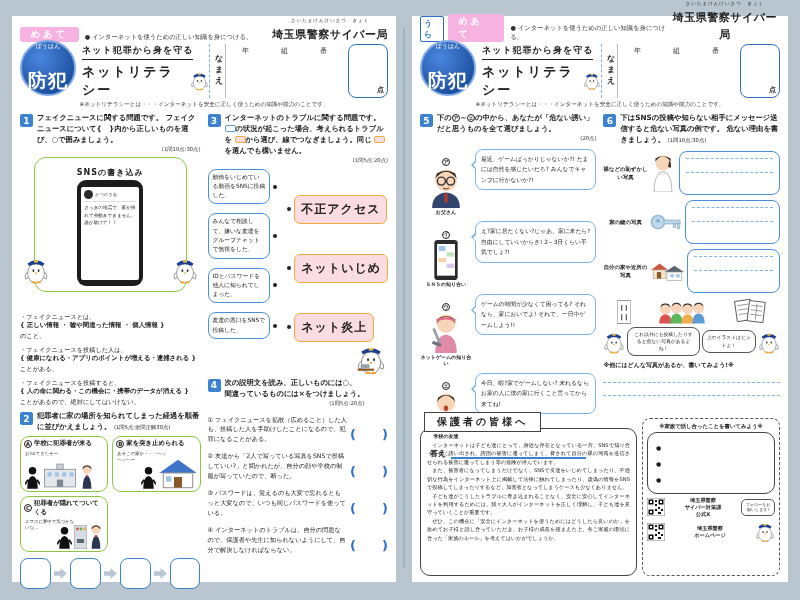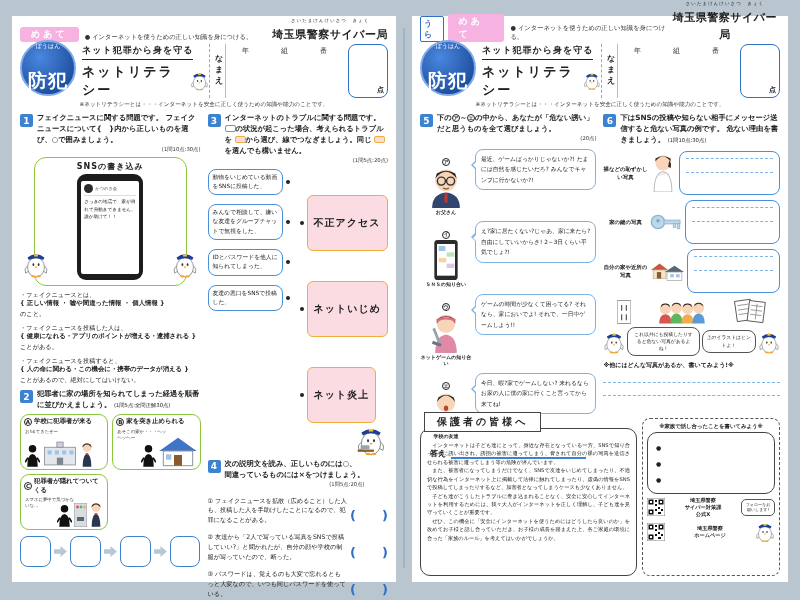--- a/index.html
+++ b/index.html
@@ -46,21 +46,21 @@
   .cols { display:flex; gap:7px; }
   .col { flex:1; min-width:0; }
   .sec-h { display:flex; }
   .sec-num { width:13px; height:13px; min-width:13px; background:#3b82d0; color:#fff; font-size:9px; font-weight:bold; display:flex; align-items:center; justify-content:center; border-radius:2px; margin-top:1px;}
   .sec-txt { font-size:7.3px; font-weight:bold; line-height:1.5; margin-left:4px;}
   .pts { font-size:5.3px; font-weight:normal; text-align:right; display:block; color:#333;}
   .inline-box { display:inline-block; width:11px; height:7px; border:1px solid #5b9bd5; border-radius:2px; vertical-align:middle; background:#fff;}
   .inline-box.pink { background:#fbdce2; border-color:#f0ad3e;}
 
   
-  .snsbox { border:1.6px solid #8cc63f; border-radius:12px; margin:3px 14px 4px; padding:3px 4px 5px; position:relative; text-align:center;}
+  .snsbox { border:1.6px solid #8cc63f; border-radius:12px; margin:3px 14px 20px; padding:9px 4px 5px; position:relative; text-align:center;}
   .snsbox .stitle { font-size:8px; font-weight:bold; letter-spacing:1px;}
   .phone { width:66px; height:106px; background:#1c1c1e; border-radius:9px; margin:2px auto 0; padding:7px 4px 6px; }
   .phone .scr { background:#fff; width:100%; height:100%; border-radius:2px; padding:3px 3px; text-align:left;}
   .phone .urow { display:flex; align-items:center; gap:2px; border-bottom:0.5px solid #ddd; padding-bottom:2px;}
   .phone .uav { width:9px; height:9px; border-radius:50%; background:#2b2b2b; position:relative;}
   .phone .uname { font-size:4.3px; color:#444;}
   .phone .post { font-size:4.6px; line-height:1.7; margin-top:2px; color:#222;}
   .bird-l { position:absolute; left:-12px; bottom:6px;}
   .bird-r { position:absolute; right:-12px; bottom:6px;}
   .b1list { font-size:6.2px; line-height:1.5; margin-top:2px;}
@@ -78,21 +78,21 @@
   .ansbox { width:31px; height:31px; border:1.7px solid #3b82d0; border-radius:8px; background:#fff;}
 
   
   .s3wrap { display:flex; margin-top:4px; gap:4px;}
   .s3sits { width:108px; display:flex; flex-direction:column; }
   .sitrow { display:flex; align-items:center; margin-bottom:9px;}
   .sitbox { border:1.5px solid #4a90d9; border-radius:8px; padding:3px 4px; font-size:5.8px; line-height:1.6; flex:1; background:#fff;}
   .dot { width:4px; height:4px; background:#222; border-radius:50%; margin:0 3px; flex:none;}
   .s3ans { flex:1; display:flex; flex-direction:column; padding-top:26px;}
   .ansitem { display:flex; align-items:center; margin-bottom:30px;}
-  .pinkbox { background:#fbdce2; border:1.6px solid #f0ad3e; border-radius:6px; font-size:10px; font-weight:bold; padding:20px 6px; letter-spacing:1px; white-space:nowrap;}
+  .pinkbox { background:#fbdce2; border:1.6px solid #f0ad3e; border-radius:6px; font-size:12px; font-weight:bold; padding:5px 6px; letter-spacing:1px; white-space:nowrap;}
   .s3bird { position:absolute; right:2px; bottom:-4px;}
   .s3block { position:relative; }
 
   
   .s4item { display:flex; align-items:flex-end; margin-top:7px;}
   .s4txt { font-size:6.2px; line-height:1.6; flex:1;}
   .s4par { font-size:13px; color:#2f6fc4; font-weight:bold; margin-left:3px; white-space:nowrap;}
 
   
   .s5row { display:flex; align-items:flex-start; margin-top:6px; gap:3px;}

